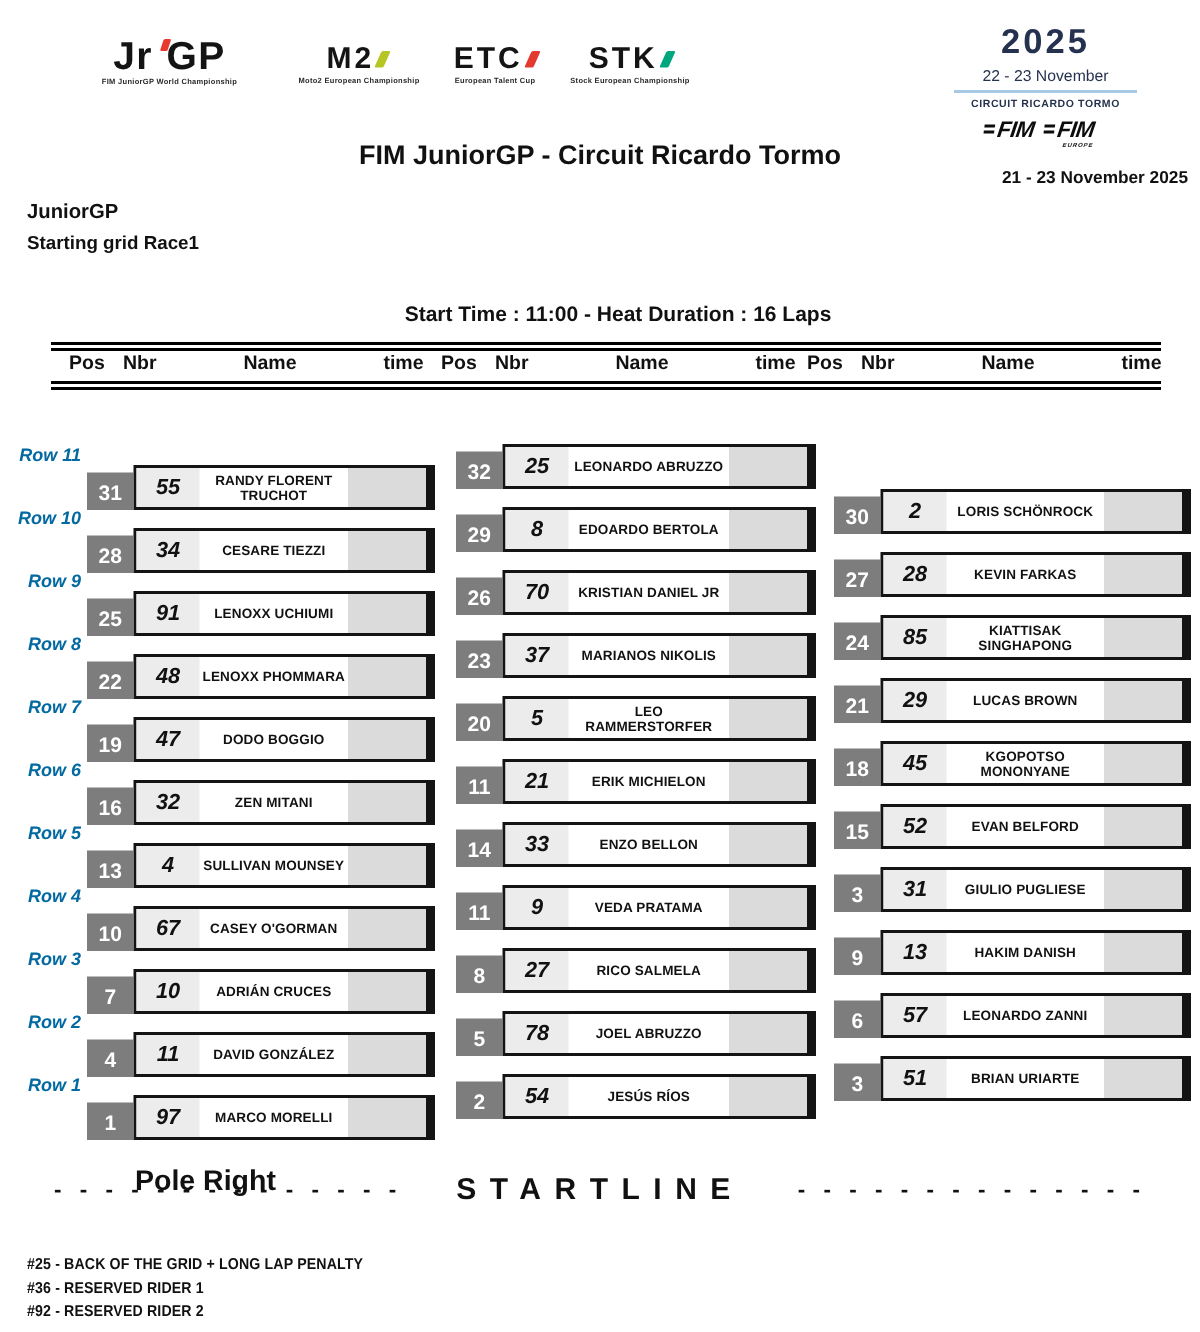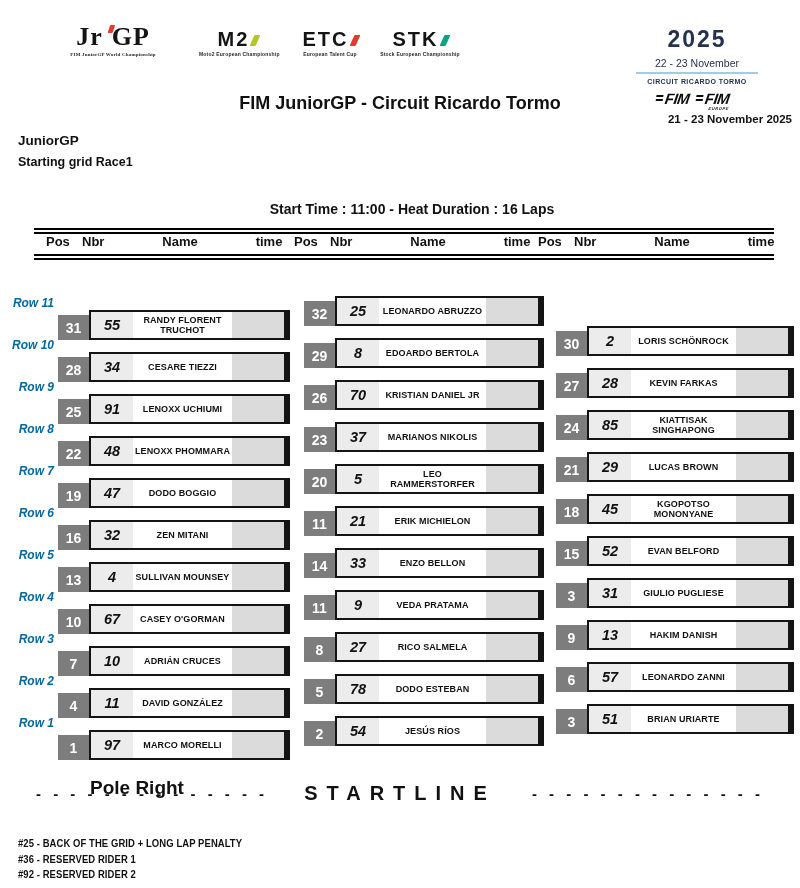--- a/index.html
+++ b/index.html
@@ -2,34 +2,34 @@
 <html><head>
 <meta charset="utf-8">
 <style>
   html,body{margin:0;padding:0;background:#fff;}
   .page{position:relative;width:800px;height:888px;background:#fff;overflow:hidden;
         font-family:"Liberation Sans",sans-serif;color:#111;}
 
   
   .logo{position:absolute;text-align:center;}
   .logo-word{font-weight:800;color:#141414;line-height:1;}
-  .jrgp{left:46px;top:24px;width:134px;font-family:Liberation Serif, serif;}
+  .jrgp{left:46px;top:24px;width:134px;}
   .jrgp .logo-word{font-size:26px;letter-spacing:1px;}
   .logo-sub{font-size:5px;letter-spacing:.2px;color:#2a2a2a;margin-top:2px;white-space:nowrap;font-weight:700;}
   .m2{left:199px;top:29px;width:78px;}
   .etc{left:291px;top:29px;width:78px;}
   .stk{left:379px;top:29px;width:82px;}
   .m2 .logo-word,.etc .logo-word,.stk .logo-word{font-size:20px;letter-spacing:2px;}
   .accent-mark{display:inline-block;width:6px;height:11px;margin-left:3px;transform:skewX(-24deg);
                border-radius:1px;background:#999;}
   .jr-dot{display:inline-block;width:5px;height:8px;margin:0 2px;transform:skewX(-18deg) translateY(-12px);
           background:#e8392e;border-radius:1px;}
 
   
-  .event{position:absolute;top:26px;right:42px;width:122px;text-align:center;color:#25324f;}
+  .event{position:absolute;top:14px;right:42px;width:122px;text-align:center;color:#25324f;}
   .event-year{font-size:23px;font-weight:700;letter-spacing:2px;}
   .event-dates{font-size:10.5px;margin-top:4px;padding-bottom:3px;border-bottom:2px solid #a6c9e6;}
   .event-circuit{font-size:7px;font-weight:700;letter-spacing:.4px;margin-top:4px;}
   .fim-row{margin-top:5px;display:flex;justify-content:center;gap:16px;color:#0d0d0d;}
   .fim{font-style:italic;font-weight:800;font-size:15px;letter-spacing:-.5px;transform:skewX(-8deg);position:relative;}
   .fim::before{content:"";position:absolute;left:-9px;top:5px;width:7px;height:2px;background:#0d0d0d;box-shadow:0 4px 0 #0d0d0d;}
   .fim-sub{position:absolute;right:-1px;bottom:-4px;font-size:4px;letter-spacing:.6px;font-weight:700;}
 
   
   .doc-title{position:absolute;top:93px;left:0;width:100%;text-align:center;font-size:18px;font-weight:700;}
@@ -302,21 +302,21 @@
     <div class="mainbox">
       <div class="nbr">27</div>
       <div class="rname">RICO SALMELA</div>
       <div class="timebox"></div>
     </div>
   </div>
   <div class="entry col-m" style="top:674px">
     <div class="posbox">5</div>
     <div class="mainbox">
       <div class="nbr">78</div>
-      <div class="rname">DODO ESTEBAN</div>
+      <div class="rname">JOEL ABRUZZO</div>
       <div class="timebox"></div>
     </div>
   </div>
   <div class="entry col-m" style="top:716px">
     <div class="posbox">2</div>
     <div class="mainbox">
       <div class="nbr">54</div>
       <div class="rname">JESÚS RÍOS</div>
       <div class="timebox"></div>
     </div>

